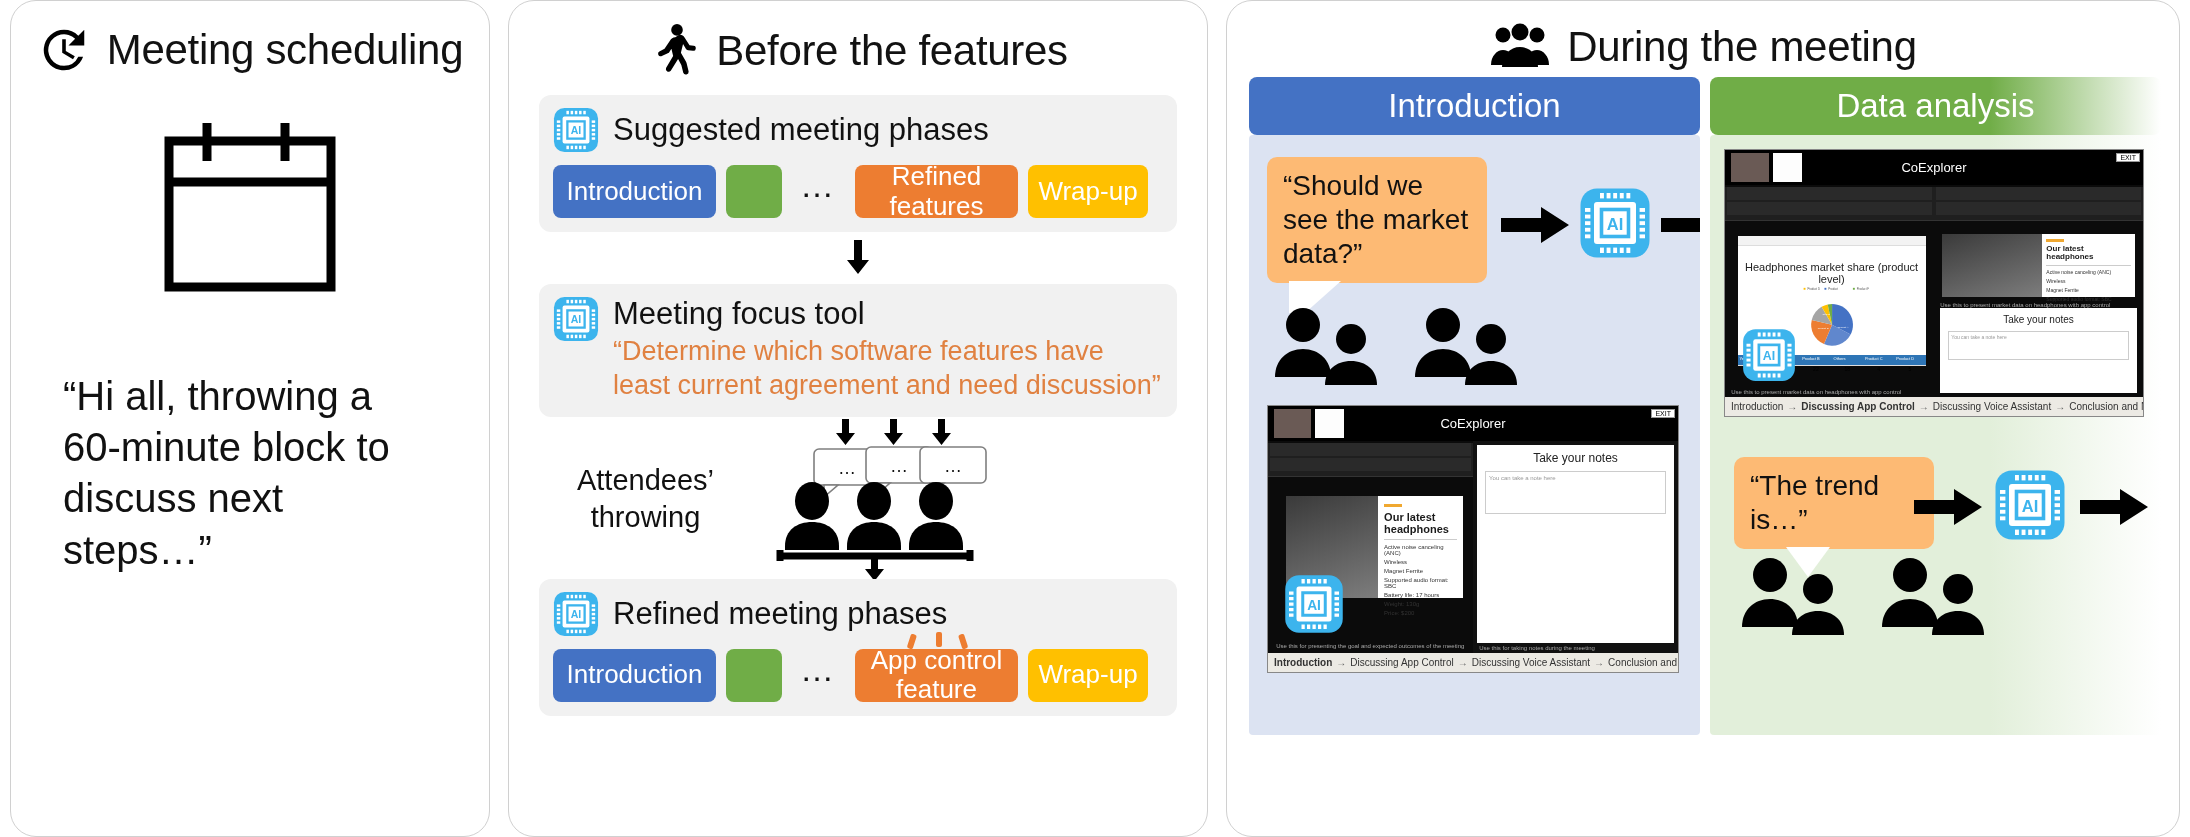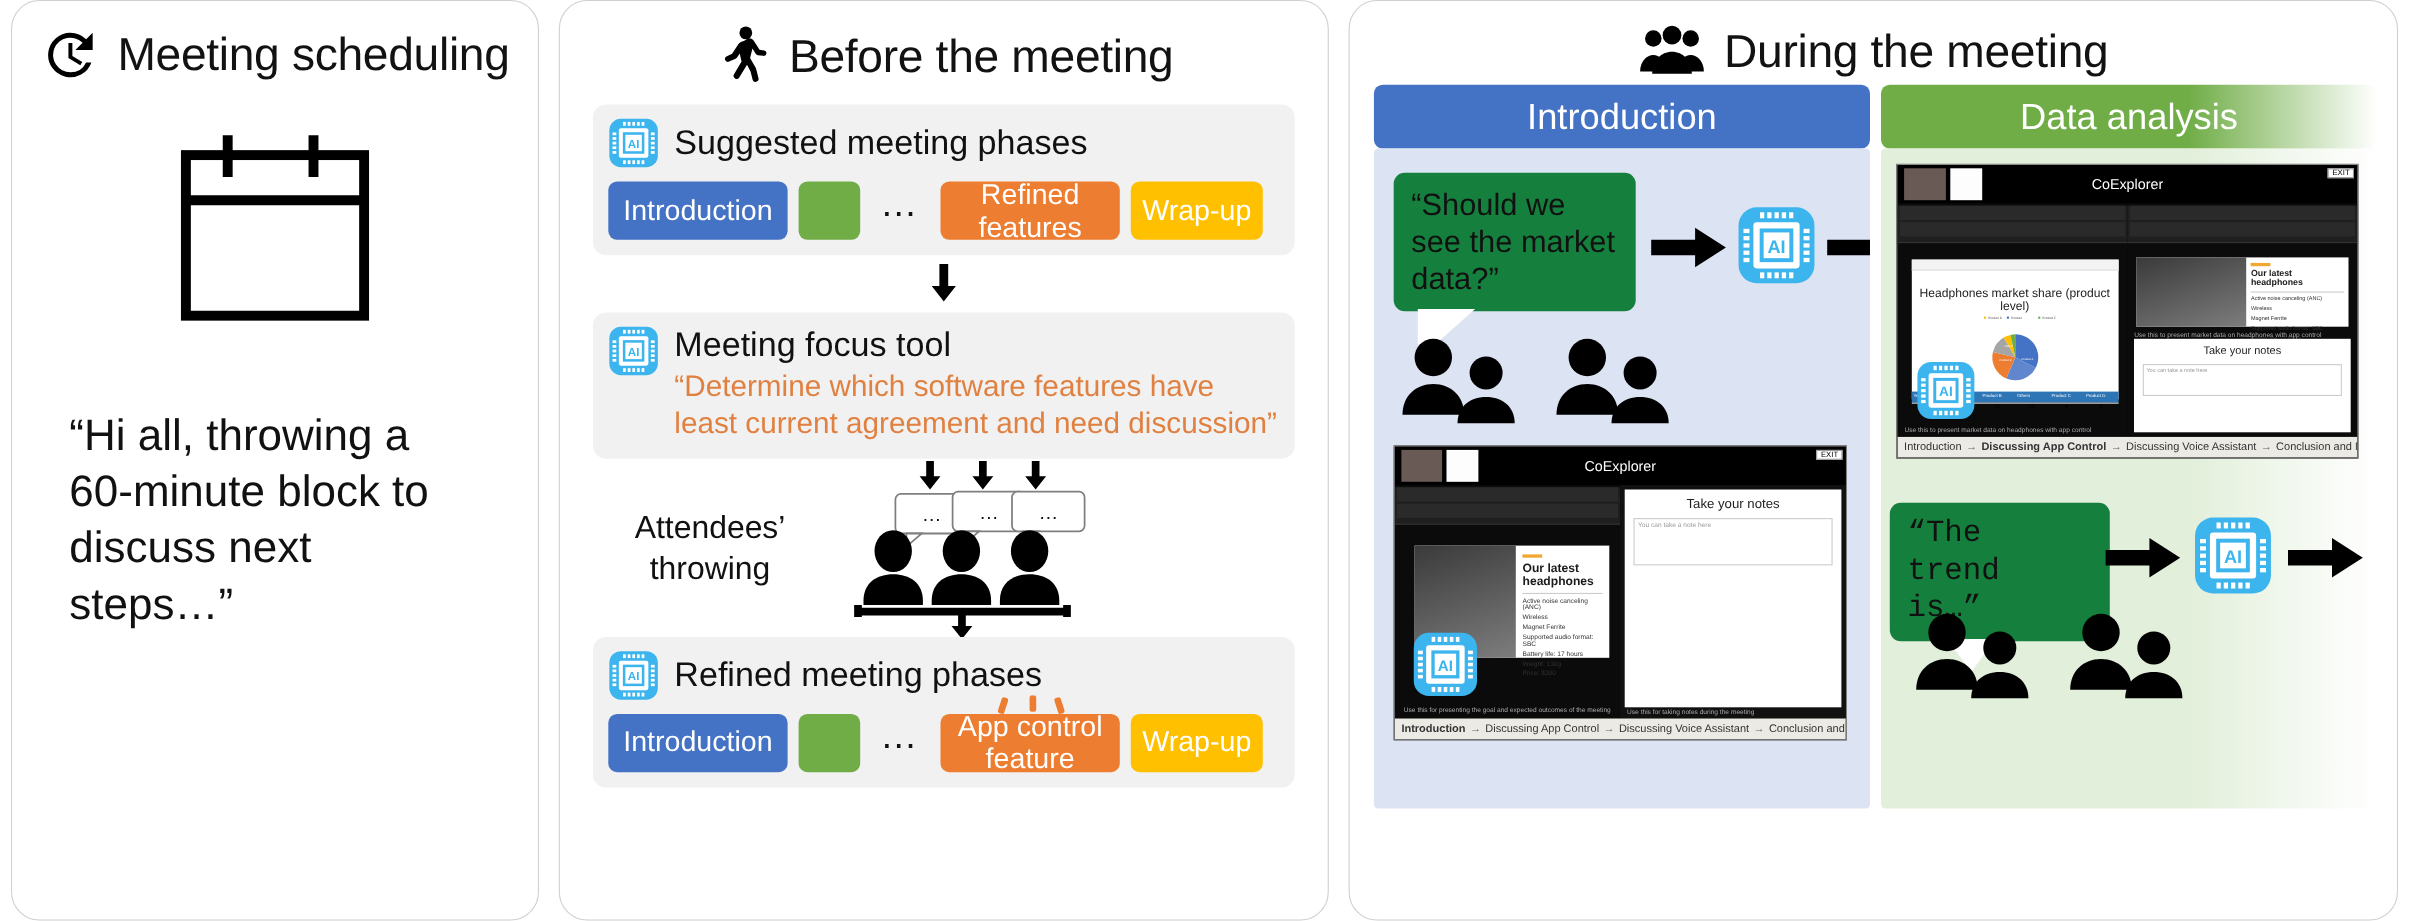--- a/index.html
+++ b/index.html
@@ -80,21 +80,21 @@
     border-radius:8px; height:58px; display:flex; align-items:center; justify-content:center;
     color:#fff; font-size:33px;
   }
   .col-head-blue { background:#4472c4; }
   .col-head-green { background:linear-gradient(to right, #70ad47 0%, #70ad47 62%, rgba(112,173,71,0) 100%); }
   .col-body { position:relative; height:600px; border-radius:4px; overflow:hidden; }
   .col-body-blue { background:#dce3f2; }
   .col-body-green { background:linear-gradient(to right,#e2efda 0%, #e2efda 62%, rgba(226,239,218,0) 100%); }
 
   .bubble {
-    position:absolute; background:#15803d; border-radius:10px; padding:12px 16px;
+    position:absolute; background:#fdba74; border-radius:10px; padding:12px 16px;
     font-size:28px; line-height:1.22; color:#111; box-shadow:none;
   }
   .bubble:after {
     content:""; position:absolute; width:0;height:0;
   }
   .bub-tail-left:after {
     left:22px; bottom:-30px;
     border-left:16px solid #fff; border-right:36px solid transparent;
     border-top:32px solid #fff;
   }
@@ -163,21 +163,21 @@
 
     <div class="quote-1">“Hi all, throwing a 60-minute block to discuss next steps…”</div>
   </section>
 
   <section class="panel panel-2">
     <div class="panel-head">
       <svg class="head-icon" width="52" height="56" viewBox="0 0 24 26">
         <circle cx="13.4" cy="3.2" r="2.7" fill="#000"></circle>
         <path fill="#000" d="M12.6 6.6c-1.1.1-1.9.7-2.5 1.6L7.6 12l-2.4 1.2a1.2 1.2 0 0 0 .9 2.2l3-1.3c.4-.2.7-.5.9-.9l.8-1.3.8 3.4-3.3 5.6a1.3 1.3 0 0 0 2.2 1.3l3.4-5.5 1.5 2.8.9 3.6a1.3 1.3 0 0 0 2.5-.6l-1-4c-.1-.3-.2-.6-.4-.9l-2.2-3.8 1-4 1.3 2.1c.2.4.6.6 1 .7l2.3.3a1.15 1.15 0 0 0 .3-2.3l-1.9-.3-2.3-3.6c-.6-.9-1.4-1.4-2.5-1.2z"></path>
       </svg>
-      <div class="ptitle">Before the meeting</div>
+      <div class="ptitle">Before the features</div>
     </div>
 
     <div class="p2-body">
 
       <div class="card">
         <div class="card-head">
           <svg class="chip" viewBox="0 0 48 48">
             <rect x="1" y="1" width="46" height="46" rx="11" fill="#3cb4ed"></rect>
             <rect x="10" y="10" width="28" height="28" rx="2" fill="#fff"></rect>
             <rect x="15" y="15" width="18" height="18" fill="none" stroke="#3cb4ed" stroke-width="2.4"></rect>
@@ -635,21 +635,21 @@
               <span style="padding:0 4px;color:#666;">→</span>
               <span class="caption-bold">Discussing App Control</span>
               <span style="padding:0 4px;color:#666;">→</span>
               <span>Discussing Voice Assistant</span>
               <span style="padding:0 4px;color:#666;">→</span>
               <span>Conclusion and Next Steps</span>
 
             </div>
           </div>
 
-          <div class="bubble bub-tail-mid" style="left:8px;top:322px;width:200px;font-family:Liberation Mono, monospace;">“The trend is…”</div>
+          <div class="bubble bub-tail-mid" style="left:24px;top:322px;width:200px;">“The trend is…”</div>
 
           <svg class="arrow-r" style="left:204px;top:352px;" width="70" height="40" viewBox="0 0 70 40">
             <path fill="#000" d="M0 13h40V2l28 18-28 18V27H0z"></path>
           </svg>
 
           <svg class="chip-big" style="left:284px;top:334px;" viewBox="0 0 48 48">
             <rect x="1" y="1" width="46" height="46" rx="11" fill="#3cb4ed"></rect>
             <rect x="10" y="10" width="28" height="28" rx="2" fill="#fff"></rect>
             <rect x="15" y="15" width="18" height="18" fill="none" stroke="#3cb4ed" stroke-width="2.4"></rect>
             <text x="24" y="28.5" font-size="11" font-family="Liberation Sans, sans-serif" font-weight="bold" fill="#3cb4ed" text-anchor="middle">AI</text>

